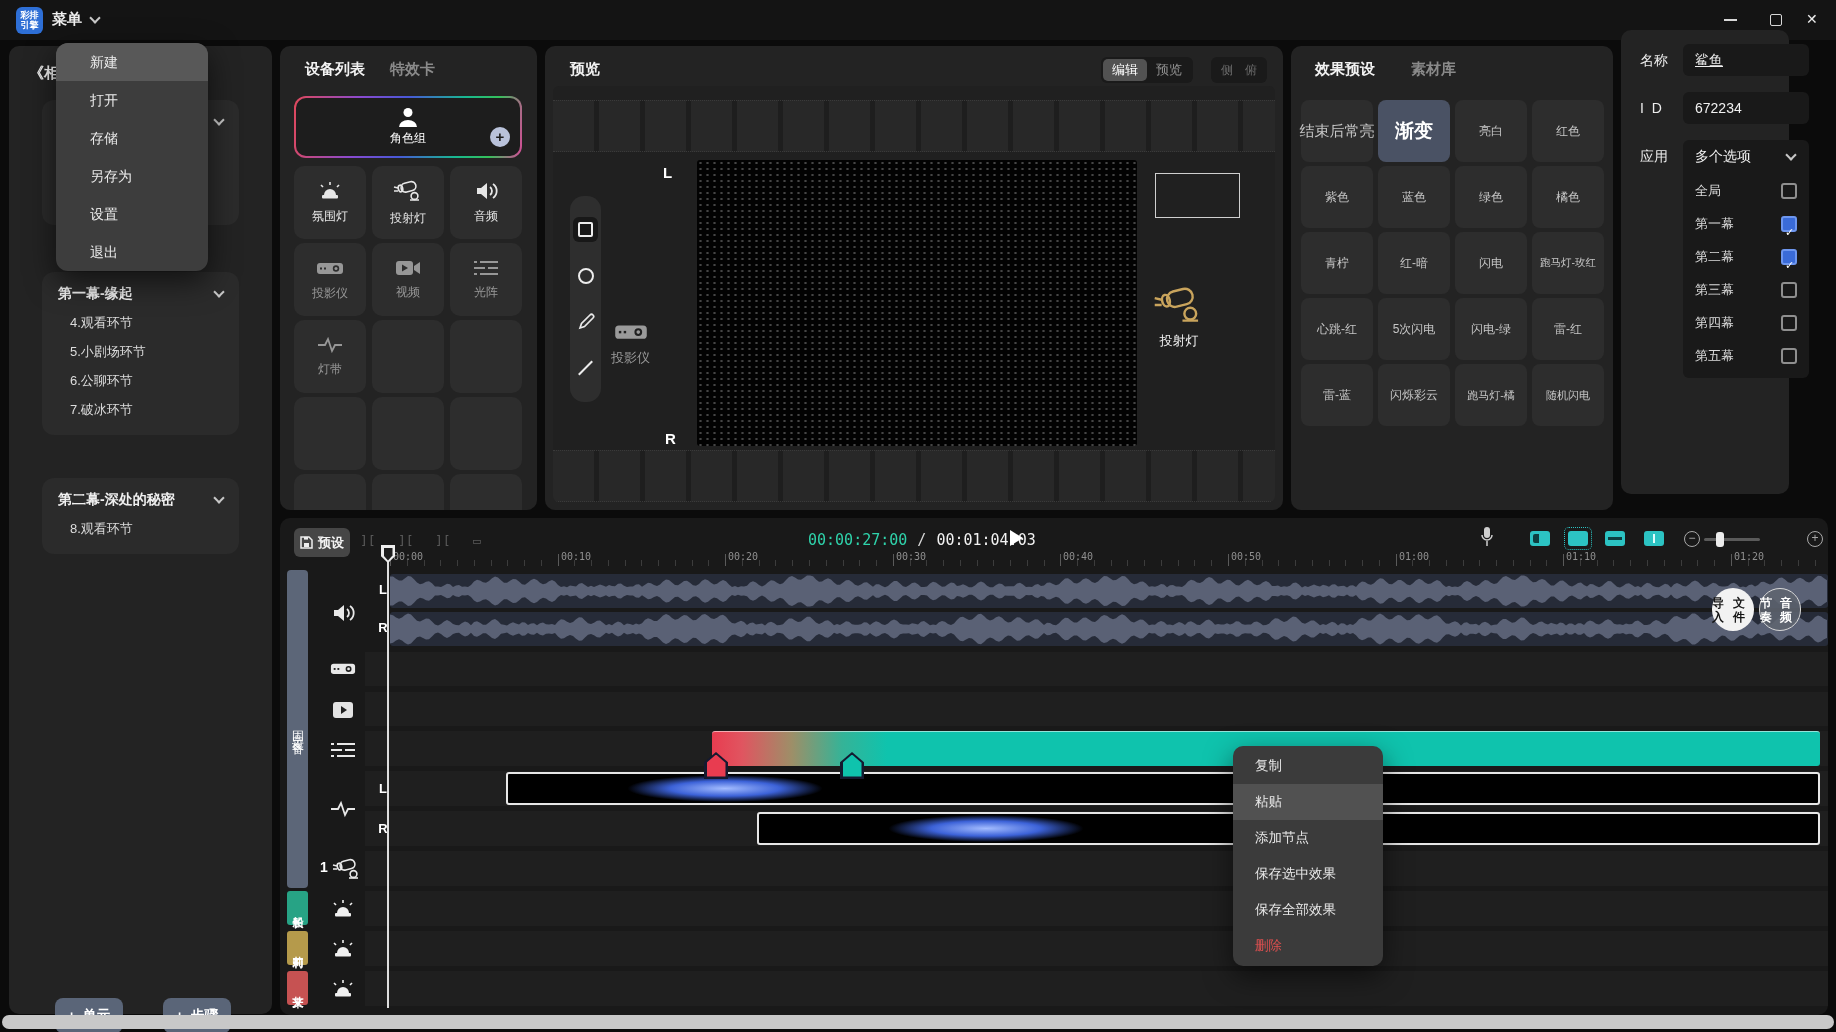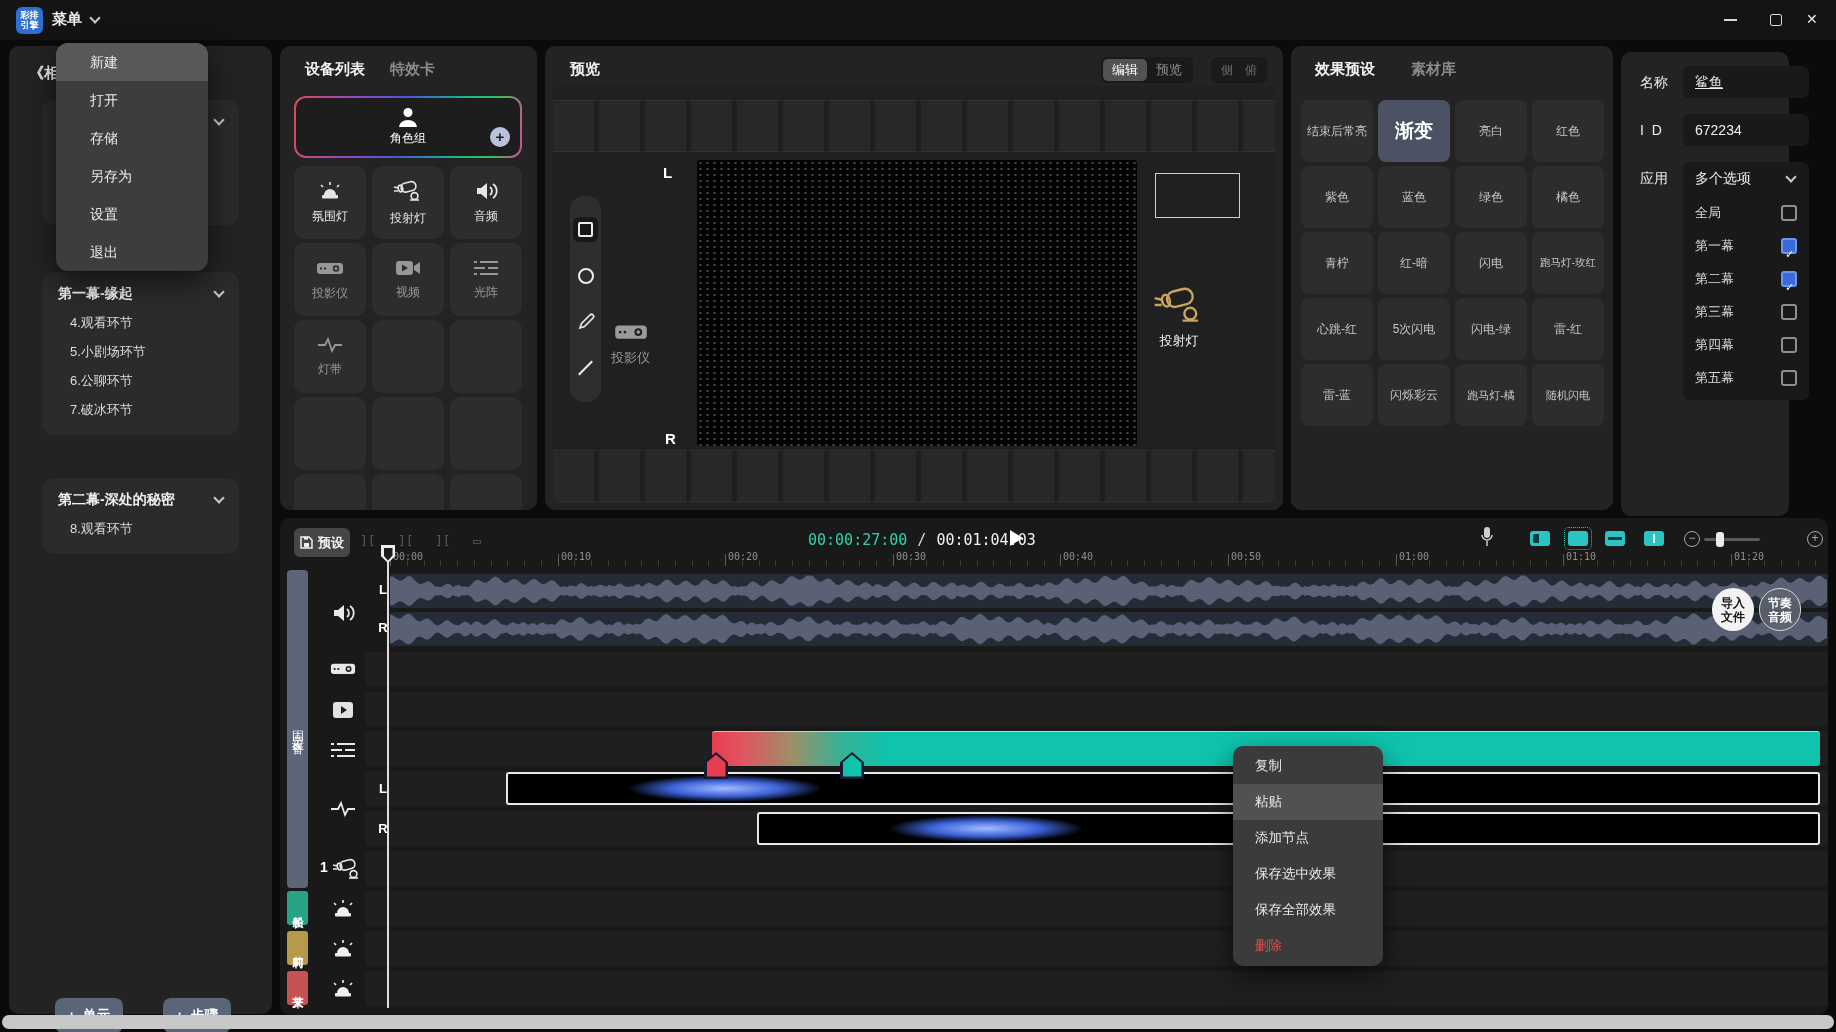--- a/index.html
+++ b/index.html
@@ -91,21 +91,21 @@
   .chartag{position:absolute;left:7px;width:21px;height:34px;border-radius:3px;display:flex;align-items:center;justify-content:center}
   .chartag .vtext{letter-spacing:1px;font-size:11px;font-weight:bold}
   #gradclip{position:absolute;left:432px;top:213px;width:1108px;height:35px;border-radius:3px;
      border-top:1px solid rgba(255,255,255,.55);
      background:linear-gradient(90deg,#e83c50 0px,#e05560 30px,#9d8f68 80px,#35b397 130px,#0fc3ad 175px,#0fc3ad 100%)}
   .kf{position:absolute;width:24px;height:27px;clip-path:polygon(50% 0,100% 38%,100% 100%,0 100%,0 38%);z-index:30}
   .kf-in{position:absolute;inset:2.5px;clip-path:polygon(50% 0,100% 38%,100% 100%,0 100%,0 38%)}
   .barclip{position:absolute;height:33px;background:#000;border:2px solid #e6e6e6;border-radius:3px;overflow:hidden}
   .glow{position:absolute;top:0;height:100%;width:260px;
      background:radial-gradient(ellipse 50% 62% at center,#a3bcff 0%,#3c62d8 42%,rgba(20,30,90,0) 75%)}
-  .impbtn{position:absolute;top:70px;width:42px;height:43px;border-radius:21px;display:flex;flex-direction:column;
+  .impbtn{position:absolute;top:70px;width:42px;height:43px;border-radius:21px;display:flex;flex-direction:row;
      align-items:center;justify-content:center;font-size:12px;font-weight:bold;line-height:14px;z-index:45}
   #ctxmenu{position:absolute;left:953px;top:228px;width:150px;background:#3b3b3b;border-radius:10px;
      box-shadow:0 10px 28px rgba(0,0,0,.55);z-index:100;overflow:hidden;padding:2px 0}
   .ctx-item{height:36px;line-height:36px;padding-left:22px;font-size:13.5px;color:#e8e8e8}
   .ctx-item.hl{background:#515151}
   .ctx-item.danger{color:#e05050}
   .clipicon{position:absolute;top:13px;width:20px;height:15px;border-radius:3px;background:#2cc3c3}
   .clipicon::after{content:"";position:absolute;inset:3px;border-radius:2px}
   .ci1::after{background:linear-gradient(90deg,#0e3f41 0 40%,transparent 40%)}
   .ci2::before{content:"";position:absolute;inset:-4px;border:1px dotted #2cc3c3;border-radius:5px}
@@ -344,21 +344,21 @@
           </svg>
         <span style="font-size:13px;color:#f0f0f0">投射灯</span>
       </div>
     </div>
   </div>
 
   <div class="panel" style="left:1291px;top:46px;width:322px;height:464px">
     <div class="abs ptitle" style="left:24px;top:14px">效果预设</div>
     <div class="abs ptab-dim" style="left:120px;top:14px">素材库</div>
     <div class="fxgrid">
-      <div class="fxcell" style="font-size:12px">结束后常亮</div>
+      <div class="fxcell" style="font-size:15px">结束后常亮</div>
       <div class="fxcell sel">渐变</div>
       <div class="fxcell">亮白</div>
       <div class="fxcell">红色</div>
       <div class="fxcell">紫色</div>
       <div class="fxcell">蓝色</div>
       <div class="fxcell">绿色</div>
       <div class="fxcell">橘色</div>
       <div class="fxcell">青柠</div>
       <div class="fxcell">红-暗</div>
       <div class="fxcell">闪电</div>
@@ -367,21 +367,21 @@
       <div class="fxcell">5次闪电</div>
       <div class="fxcell">闪电-绿</div>
       <div class="fxcell">雷-红</div>
       <div class="fxcell">雷-蓝</div>
       <div class="fxcell">闪烁彩云</div>
       <div class="fxcell" style="font-size:11px">跑马灯-橘</div>
       <div class="fxcell" style="font-size:11px">随机闪电</div>
     </div>
   </div>
 
-  <div class="panel" style="left:1621px;top:52px;width:168px;height:464px">
+  <div class="panel" style="left:1621px;top:30px;width:168px;height:464px">
     <div class="plabel" style="top:22px">名称</div>
     <div class="pinput" style="top:14px;text-decoration:underline">鲨鱼</div>
     <div class="plabel" style="top:70px;letter-spacing:2px">I D</div>
     <div class="pinput" style="top:62px">672234</div>
     <div class="plabel" style="top:118px">应用</div>
     <div class="pinput" style="top:110px;border-radius:6px 6px 0 0;width:126px">
       <span>多个选项</span>
       <span class="chev" style="position:absolute;right:14px;top:11px"></span>
     </div>
     <div id="scene-list">

